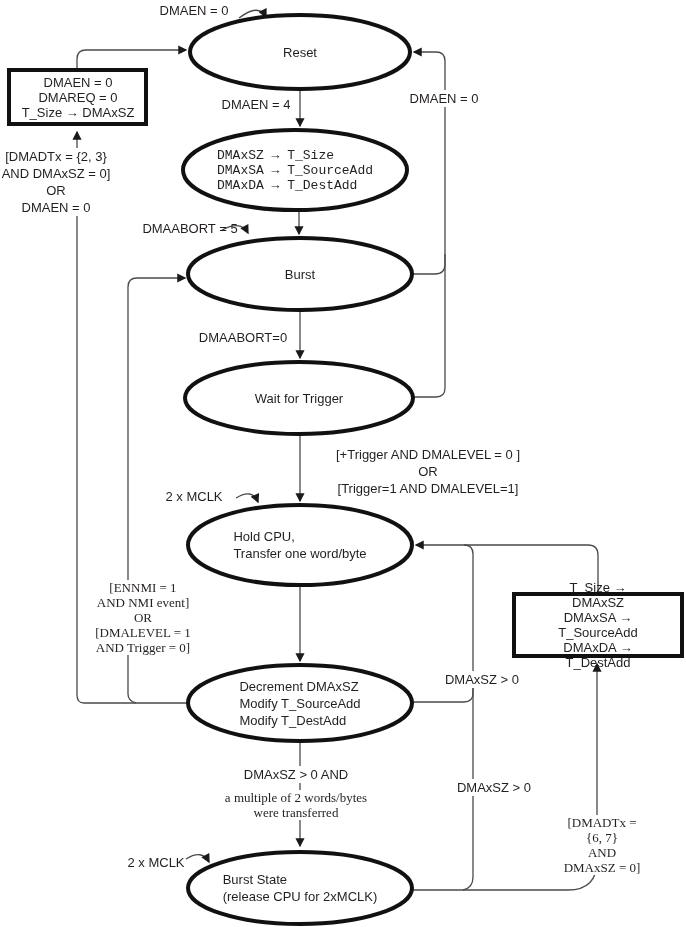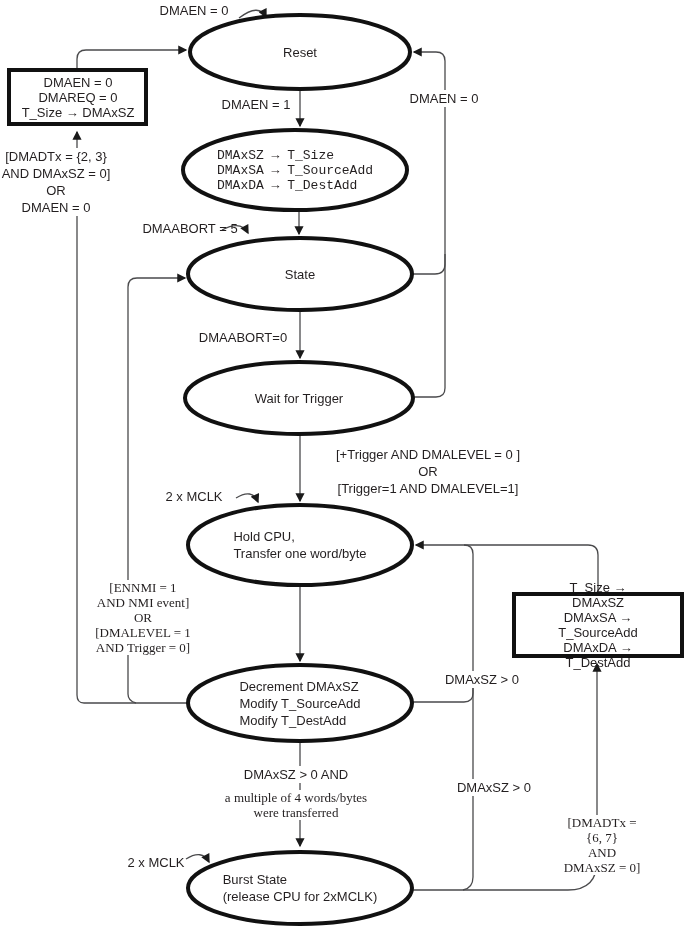--- a/index.html
+++ b/index.html
@@ -69,57 +69,57 @@
       <ellipse cx="300" cy="888" rx="112" ry="36"></ellipse>
       <rect x="9" y="70" width="137" height="54"></rect>
       <rect x="514" y="594" width="168" height="62"></rect>
     </g>
   </svg>
 
   <div class="state" style="left:300px;top:52px">Reset</div>
   <div class="state tight" style="left:295px;top:170px">DMAxSZ → T_Size
 DMAxSA → T_SourceAdd
 DMAxDA → T_DestAdd</div>
-  <div class="state" style="left:300px;top:274px">State</div>
+  <div class="state" style="left:300px;top:274px">Burst</div>
   <div class="state" style="left:299px;top:398px">Wait for Trigger</div>
   <div class="state" style="left:300px;top:545px">Hold CPU,
 Transfer one word/byte</div>
   <div class="state" style="left:300px;top:703px">Decrement DMAxSZ
 Modify T_SourceAdd
 Modify T_DestAdd</div>
   <div class="state" style="left:300px;top:888px">Burst State
 (release CPU for 2xMCLK)</div>
 
   <div class="boxlbl" style="left:78px;top:97px">DMAEN = 0
 DMAREQ = 0
 T_Size → DMAxSZ</div>
   <div class="boxlbl" style="left:598px;top:625px">T_Size → DMAxSZ
 DMAxSA → T_SourceAdd
 DMAxDA → T_DestAdd</div>
 
   <div class="lbl" style="left:194px;top:2px">DMAEN = 0</div>
-  <div class="lbl" style="left:256px;top:96px">DMAEN = 1</div>
+  <div class="lbl" style="left:256px;top:96px">DMAEN = 4</div>
   <div class="lbl bg" style="left:444px;top:90px">DMAEN = 0</div>
   <div class="lbl bg" style="left:56px;top:148px">[DMADTx = {2, 3}
 AND DMAxSZ = 0]
 OR
 DMAEN = 0</div>
   <div class="lbl" style="left:190px;top:220px">DMAABORT = 5</div>
   <div class="lbl" style="left:243px;top:329px">DMAABORT=0</div>
   <div class="lbl" style="left:428px;top:446px">[+Trigger AND DMALEVEL = 0 ]
 OR
 [Trigger=1 AND DMALEVEL=1]</div>
   <div class="lbl" style="left:194px;top:488px">2 x MCLK</div>
   <div class="lbl bg tight" style="left:143px;top:580px">[ENNMI = 1
 AND NMI event]
 OR
 [DMALEVEL = 1
 AND Trigger = 0]</div>
   <div class="lbl bg" style="left:482px;top:671px">DMAxSZ &gt; 0</div>
   <div class="lbl bg" style="left:494px;top:779px">DMAxSZ &gt; 0</div>
   <div class="lbl bg" style="left:296px;top:766px">DMAxSZ &gt; 0 AND</div>
-  <div class="lbl bg tight" style="left:296px;top:790px">a multiple of 4 words/bytes
+  <div class="lbl bg tight" style="left:296px;top:790px">a multiple of 2 words/bytes
 were transferred</div>
   <div class="lbl bg tight" style="left:602px;top:815px">[DMADTx = {6, 7}
 AND DMAxSZ = 0]</div>
   <div class="lbl" style="left:156px;top:854px">2 x MCLK</div>
 
 </div>
 
 </body></html>

